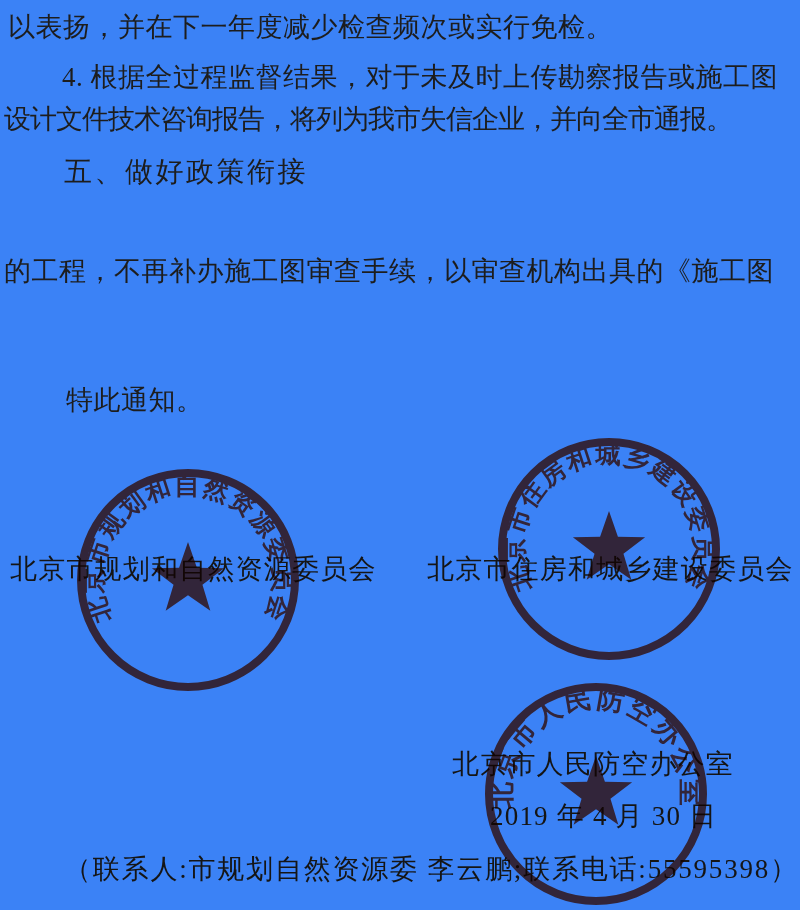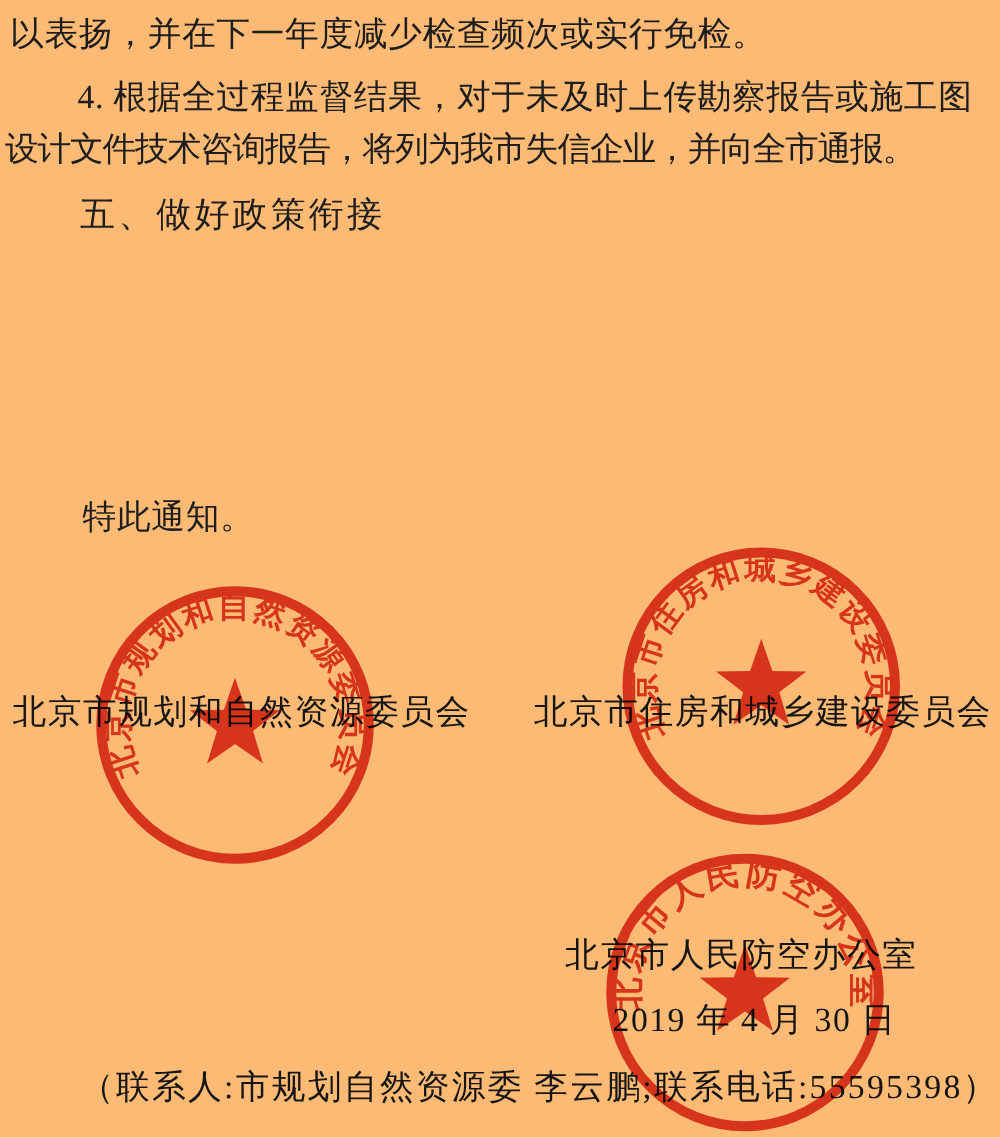--- a/index.html
+++ b/index.html
@@ -41,27 +41,28 @@
     font-size:25px;
     font-weight:bold;
     letter-spacing:2px;
     font-family:"Liberation Serif","DejaVu Serif",serif;
   }
   .seal-text.big { font-size:27px; letter-spacing:3px; }
 </style>
 </head>
 <body>
 
-<div class="page" style="background: #fdba74;">
+<div class="page" style="background: #3b82f6;">
 
   <div class="line" style="left:8px;  top:9px;">以表扬，并在下一年度减少检查频次或实行免检。</div>
   <div class="line" style="left:62px; top:59px;text-align:center;">4. 根据全过程监督结果，对于未及时上传勘察报告或施工图</div>
   <div class="line tight" style="left:4px;  top:101px;">设计文件技术咨询报告，将列为我市失信企业，并向全市通报。</div>
   <div class="line bold" style="left:64px; top:153px;">五、做好政策衔接</div>
-  <div class="line" style="left:66px; top:395px;">特此通知。</div>
+  <div class="line" style="left:4px;  top:253px;">的工程，不再补办施工图审查手续，以审查机构出具的《施工图</div>
+  <div class="line" style="left:66px; top:382px;">特此通知。</div>
 
   <div class="sig" style="left:10px;  top:551px;">北京市规划和自然资源委员会</div>
   <div class="sig" style="left:427px; top:551px;">北京市住房和城乡建设委员会</div>
   <div class="sig" style="left:452px; top:746px;">北京市人民防空办公室</div>
   <div class="sig" style="left:490px; top:798px;">2019 年 4 月 30 日</div>
   <div class="sig" style="left:64px;  top:851px; letter-spacing:1.8px;">（联系人:市规划自然资源委 李云鹏;联系电话:55595398）</div>
 
   <svg class="seal" style="left:63px; top:455px;" width="250" height="250" viewBox="0 0 250 250">
     <defs>
       <path id="sealArc1" d="M 44.2 154.4 A 86 86 0 1 1 205.8 154.4" fill="none"></path>

